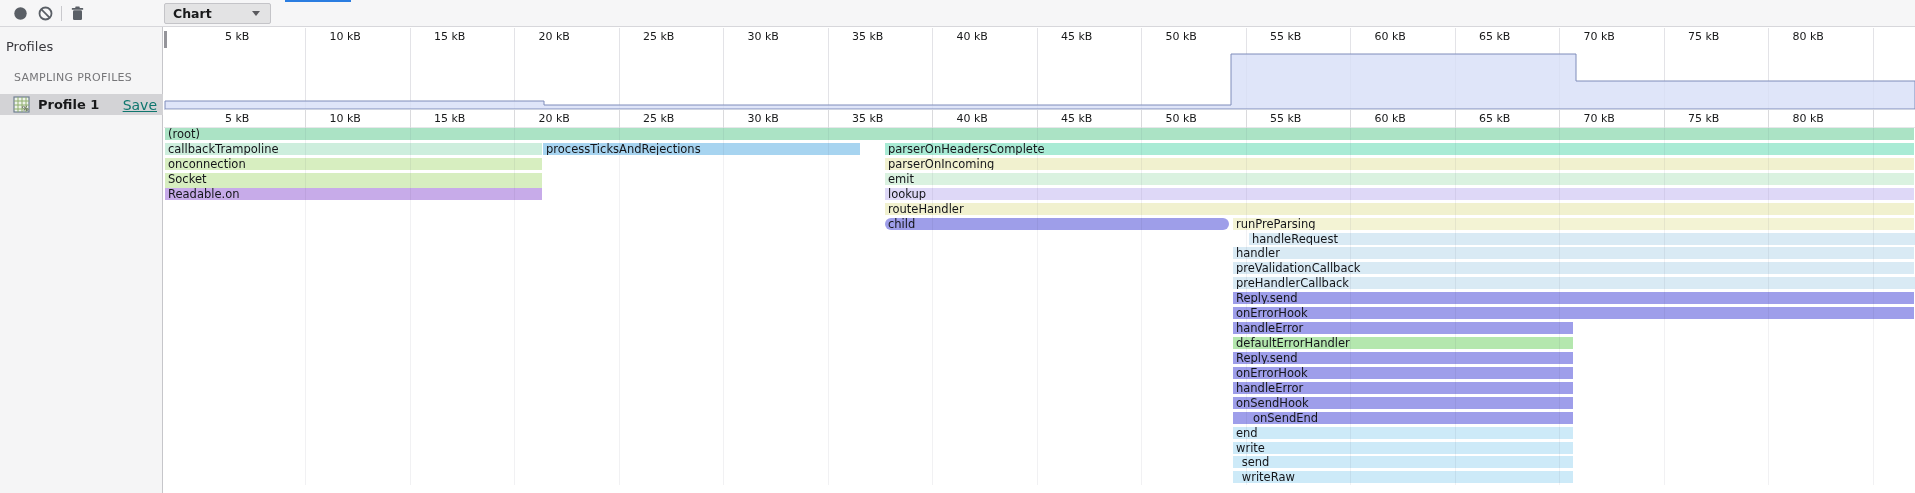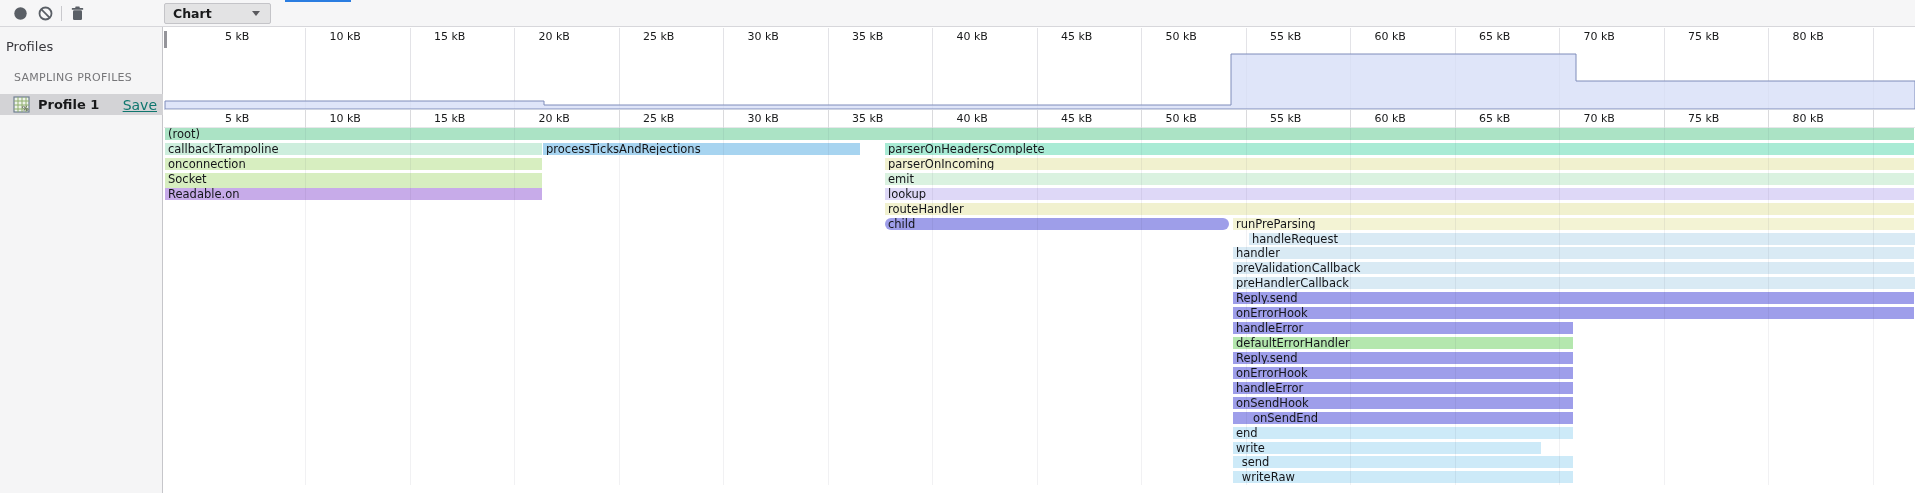--- a/index.html
+++ b/index.html
@@ -215,19 +215,19 @@
         <div class="flame-bar" style="left: 1069px; width: 681px; top: 265.23px; height: 12px; background: rgb(158, 158, 234);"><span>Reply.send</span></div>
         <div class="flame-bar" style="left: 1069px; width: 681px; top: 280.16px; height: 12px; background: rgb(158, 158, 234);"><span>onErrorHook</span></div>
         <div class="flame-bar" style="left: 1069px; width: 340px; top: 295.09px; height: 12px; background: rgb(158, 158, 234);"><span>handleError</span></div>
         <div class="flame-bar" style="left: 1069px; width: 340px; top: 310.02px; height: 12px; background: rgb(180, 231, 174);"><span>defaultErrorHandler</span></div>
         <div class="flame-bar" style="left: 1069px; width: 340px; top: 324.95px; height: 12px; background: rgb(158, 158, 234);"><span>Reply.send</span></div>
         <div class="flame-bar" style="left: 1069px; width: 340px; top: 339.88px; height: 12px; background: rgb(158, 158, 234);"><span>onErrorHook</span></div>
         <div class="flame-bar" style="left: 1069px; width: 340px; top: 354.81px; height: 12px; background: rgb(158, 158, 234);"><span>handleError</span></div>
         <div class="flame-bar" style="left: 1069px; width: 340px; top: 369.74px; height: 12px; background: rgb(158, 158, 234);"><span>onSendHook</span></div>
         <div class="flame-bar" style="left: 1069px; width: 340px; top: 384.67px; height: 12px; background: rgb(158, 158, 234); padding-left: 20px;"><span>onSendEnd</span></div>
         <div class="flame-bar" style="left: 1069px; width: 340px; top: 399.6px; height: 12px; background: rgb(205, 234, 248);"><span>end</span></div>
-        <div class="flame-bar" style="left: 1069px; width: 308px; top: 414.53px; height: 12px; background: rgb(205, 234, 248);"><span>write_</span></div>
+        <div class="flame-bar" style="left: 1069px; width: 340px; top: 414.53px; height: 12px; background: rgb(205, 234, 248);"><span>write_</span></div>
         <div class="flame-bar" style="left: 1069px; width: 340px; top: 429.46px; height: 12px; background: rgb(205, 234, 248);"><span>_send</span></div>
         <div class="flame-bar" style="left: 1069px; width: 340px; top: 444.39px; height: 12px; background: rgb(205, 234, 248);"><span>_writeRaw</span></div>
       </div>
   </div>
 
 </div>
 
 </body></html>

